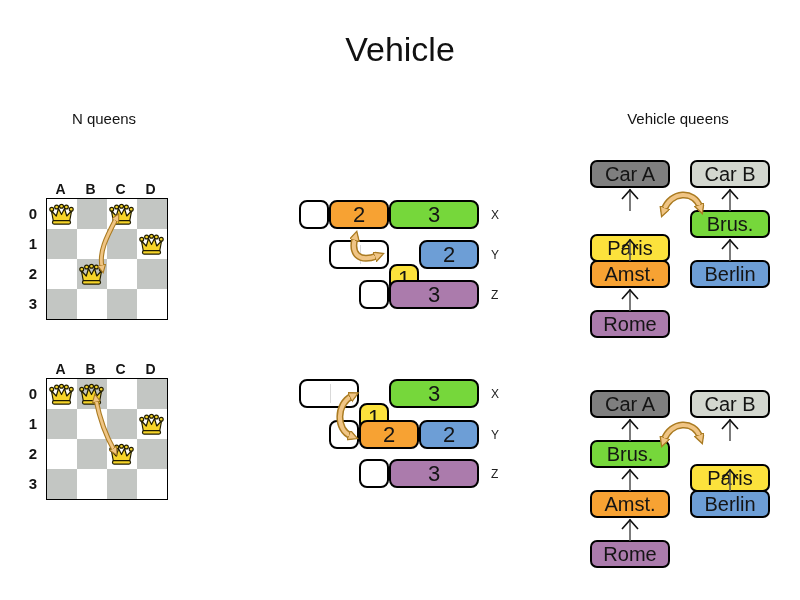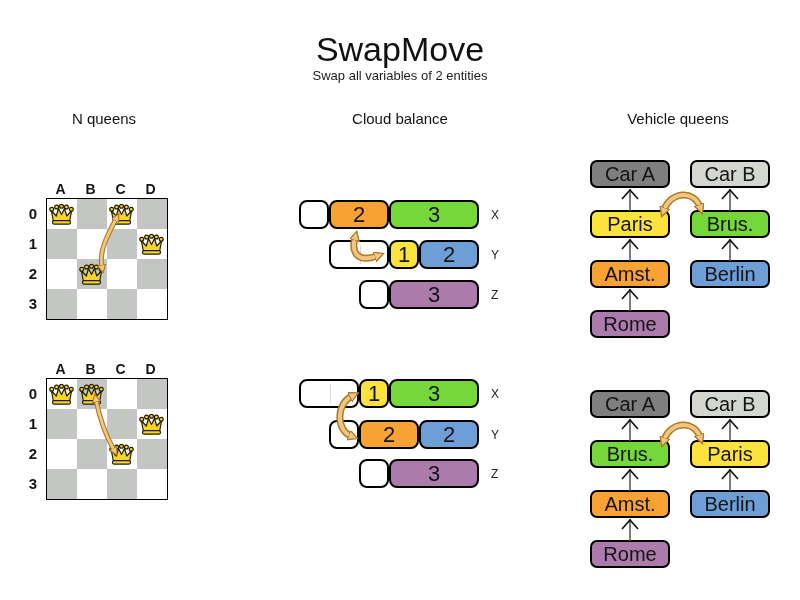--- a/index.html
+++ b/index.html
@@ -17,43 +17,41 @@
   .qsvg{position:absolute;width:27px;height:23px;z-index:4;}
   .cbox{position:absolute;box-sizing:border-box;height:29px;border:2px solid #000;border-radius:8px;
         display:flex;align-items:center;justify-content:center;font-size:22px;background:#fff;z-index:2;}
   .slotline{position:absolute;top:3px;bottom:3px;width:1px;background:#d9d9d9;}
   .rowtag{font-size:12px;color:#222;}
   .vnode{position:absolute;box-sizing:border-box;width:80px;height:28px;border:2px solid #000;border-radius:7px;
          display:flex;align-items:center;justify-content:center;font-size:20px;z-index:2;}
   .c-empty{background:#ffffff;}
   .c-orange{background:#f7a233;}
   .c-green{background:#76d73b;}
-  .c-yellow{background:#fce23c;}
+  .c-yellow{background:#fce23c;margin-top:24px;}
   .c-blue{background:#6d9ed6;}
   .c-purple{background:#ab7bac;}
   .c-car_a{background:#7f7f7f;}
   .c-car_b{background:#d3d7cf;}
   #overlay{position:absolute;left:0;top:0;z-index:6;pointer-events:none;}
   .arrow-casing{fill:none;stroke:#aa7b22;stroke-width:7;stroke-linecap:round;}
   .arrow-core{fill:none;stroke:#f0c585;stroke-width:4;stroke-linecap:butt;}
   .arrow-casing.thin{stroke-width:5;}
   .arrow-core.thin{stroke-width:2.8;}
   .chain-line{stroke:#5a5a5a;stroke-width:1.6;}
   .chain-chevron{stroke:#111;stroke-width:1.6;fill:none;}
 </style>
 </head>
 <body>
 
 <div id="canvas">
 
-  <div class="abs title">SwapMove</div>
-  <div class="abs subtitle">Swap all variables of 2 entities</div>
+  <div class="abs title">Vehicle</div>
 
   <div class="abs colhead" style="left:104px;top:110px;">N queens</div>
-  <div class="abs colhead" style="left:400px;top:110px;">Cloud balance</div>
   <div class="abs colhead" style="left:678px;top:110px;">Vehicle queens</div>
 
   <svg id="overlay" width="800" height="600">
     <g>
         <line x1="730" y1="469" x2="730" y2="491" class="chain-line"></line>
         <polyline points="722,479 730,470 738,479" class="chain-chevron"></polyline>
       </g>
       <g>
         <line x1="730" y1="419" x2="730" y2="441" class="chain-line"></line>
         <polyline points="722,429 730,420 738,429" class="chain-chevron"></polyline>

